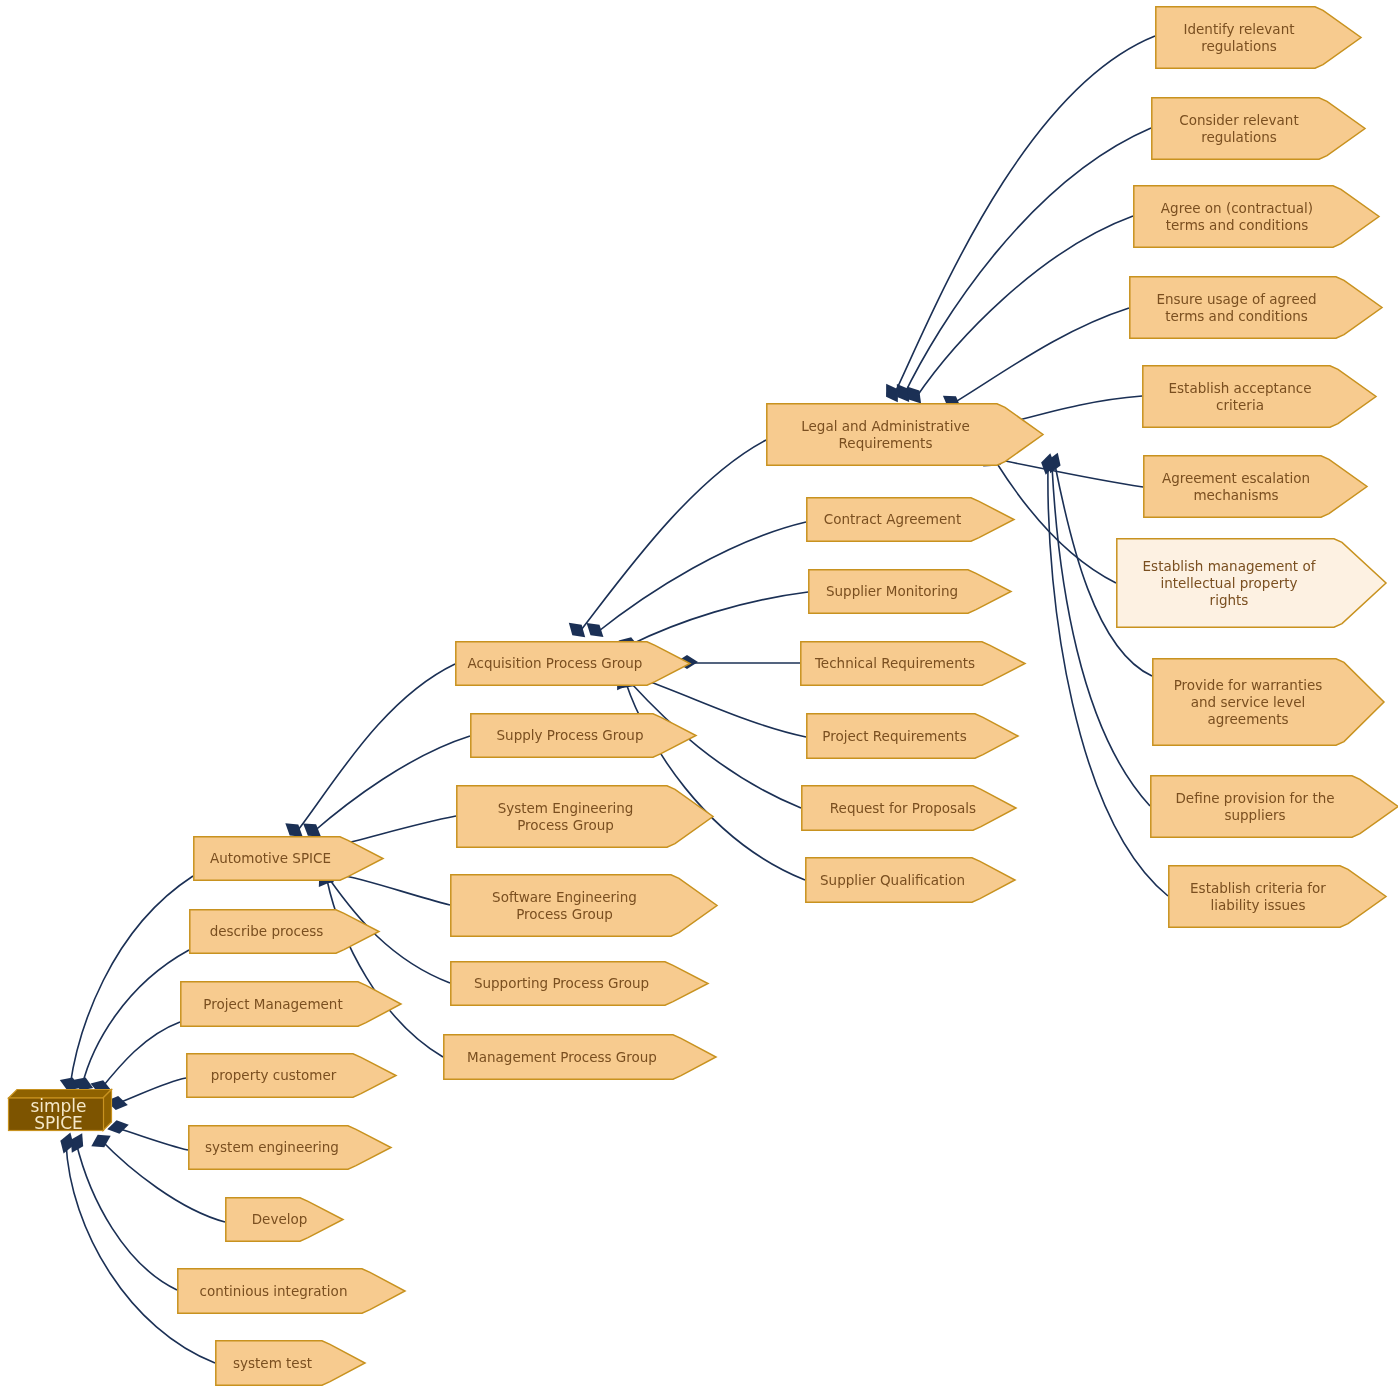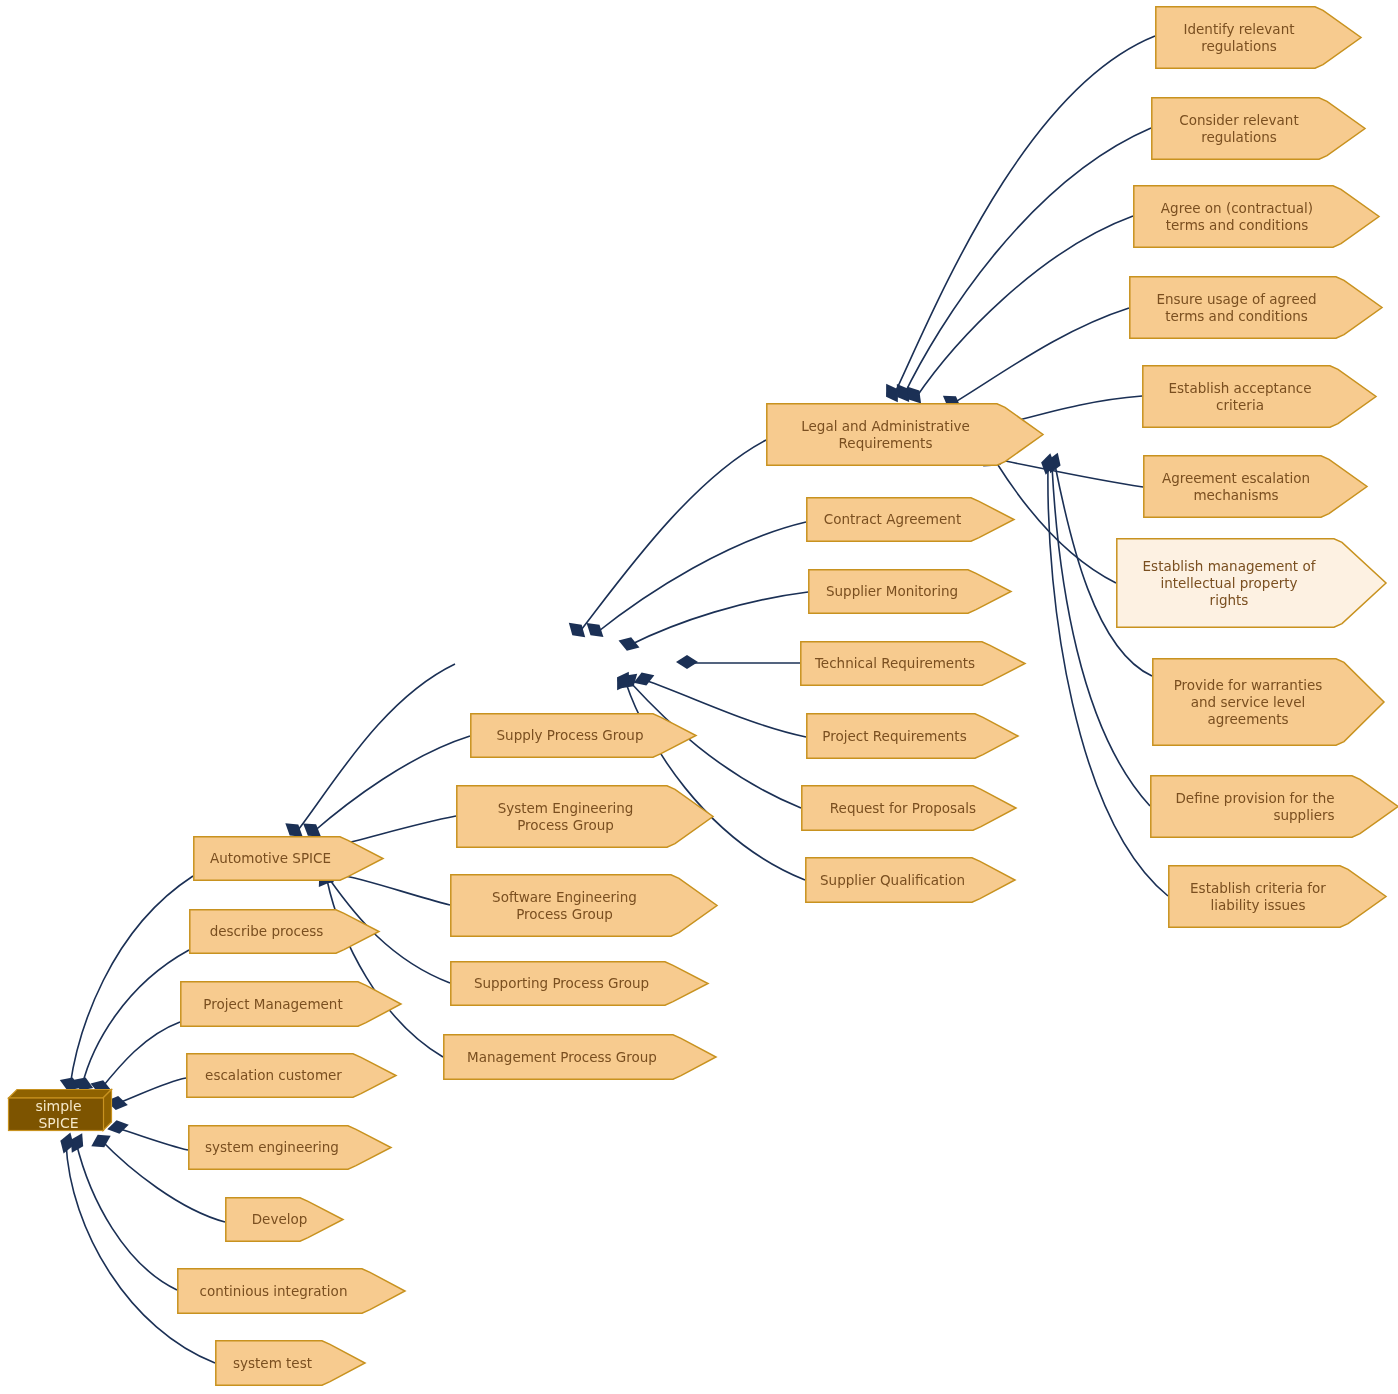--- a/index.html
+++ b/index.html
@@ -54,21 +54,21 @@
     line-height: 17px;
     white-space: pre-line;
     padding: 0 6px;
     box-sizing: border-box;
     -webkit-font-smoothing: antialiased;
   }
   .node.root .label {
     color: #f5e8c8;
     justify-content: flex-start;
     padding-left: 12px;
-    font-size: 14px;
+    font-size: 17px;
   }
 </style>
 </head>
 <body>
 
 <div id="canvas">
   <svg id="edges" viewBox="0 0 1398 1394" xmlns="http://www.w3.org/2000/svg">
       <path d="M 70,1086 C 78,1030 110,930 193,876" fill="none" stroke="#1B3055" stroke-width="1.6"></path>
       <path d="M 82,1086 C 92,1045 125,985 189,950" fill="none" stroke="#1B3055" stroke-width="1.6"></path>
       <path d="M 100,1090 C 120,1065 145,1035 180,1022" fill="none" stroke="#1B3055" stroke-width="1.6"></path>
@@ -207,21 +207,21 @@
       <div class="node" style="left: 180px; top: 981px; width: 221px; height: 46px;">
         <svg width="223" height="48">
           <path d="M 0.8,0.8 L 178,0.8 L 186,4.4 L 221,23 L 186,41.6 L 178,45.2 L 0.8,45.2 Z" fill="#F7CB8F" stroke="#C8921F" stroke-width="1.5" stroke-linejoin="miter"></path>
         </svg>
         <div class="label" style="width: 186px; height: 46px;">Project Management</div>
       </div>
       <div class="node" style="left: 186px; top: 1053px; width: 210px; height: 45px;">
         <svg width="212" height="47">
           <path d="M 0.8,0.8 L 167,0.8 L 175,4.4 L 210,22.5 L 175,40.6 L 167,44.2 L 0.8,44.2 Z" fill="#F7CB8F" stroke="#C8921F" stroke-width="1.5" stroke-linejoin="miter"></path>
         </svg>
-        <div class="label" style="width: 175px; height: 45px;">escalation customer</div>
+        <div class="label" style="width: 175px; height: 45px;">property customer</div>
       </div>
       <div class="node" style="left: 188px; top: 1125px; width: 203px; height: 45px;">
         <svg width="205" height="47">
           <path d="M 0.8,0.8 L 160,0.8 L 168,4.4 L 203,22.5 L 168,40.6 L 160,44.2 L 0.8,44.2 Z" fill="#F7CB8F" stroke="#C8921F" stroke-width="1.5" stroke-linejoin="miter"></path>
         </svg>
         <div class="label" style="width: 168px; height: 45px;">system engineering</div>
       </div>
       <div class="node" style="left: 225px; top: 1197px; width: 118px; height: 45px;">
         <svg width="120" height="47">
           <path d="M 0.8,0.8 L 75,0.8 L 83,4.4 L 118,22.5 L 83,40.6 L 75,44.2 L 0.8,44.2 Z" fill="#F7CB8F" stroke="#C8921F" stroke-width="1.5" stroke-linejoin="miter"></path>
@@ -233,20 +233,26 @@
           <path d="M 0.8,0.8 L 185,0.8 L 193,4.4 L 228,23 L 193,41.6 L 185,45.2 L 0.8,45.2 Z" fill="#F7CB8F" stroke="#C8921F" stroke-width="1.5" stroke-linejoin="miter"></path>
         </svg>
         <div class="label" style="width: 193px; height: 46px;">continious integration</div>
       </div>
       <div class="node" style="left: 215px; top: 1340px; width: 150px; height: 46px;">
         <svg width="152" height="48">
           <path d="M 0.8,0.8 L 107,0.8 L 115,4.4 L 150,23 L 115,41.6 L 107,45.2 L 0.8,45.2 Z" fill="#F7CB8F" stroke="#C8921F" stroke-width="1.5" stroke-linejoin="miter"></path>
         </svg>
         <div class="label" style="width: 115px; height: 46px;">system test</div>
       </div>
+      <div class="node" style="left: 455px; top: 641px; width: 235px; height: 45px;">
+        <svg width="237" height="47">
+          <path d="M 0.8,0.8 L 192,0.8 L 200,4.4 L 235,22.5 L 200,40.6 L 192,44.2 L 0.8,44.2 Z" fill="#F7CB8F" stroke="#C8921F" stroke-width="1.5" stroke-linejoin="miter"></path>
+        </svg>
+        <div class="label" style="width: 200px; height: 45px;">Acquisition Process Group</div>
+      </div>
       <div class="node" style="left: 470px; top: 713px; width: 226px; height: 45px;">
         <svg width="228" height="47">
           <path d="M 0.8,0.8 L 183,0.8 L 191,4.4 L 226,22.5 L 191,40.6 L 183,44.2 L 0.8,44.2 Z" fill="#F7CB8F" stroke="#C8921F" stroke-width="1.5" stroke-linejoin="miter"></path>
         </svg>
         <div class="label" style="width: 191px; height: 45px; padding-left: 15px;">Supply Process Group</div>
       </div>
       <div class="node" style="left: 456px; top: 785px; width: 257px; height: 63px;">
         <svg width="259" height="65">
           <path d="M 0.8,0.8 L 211,0.8 L 219,4.4 L 257,31.5 L 219,58.6 L 211,62.2 L 0.8,62.2 Z" fill="#F7CB8F" stroke="#C8921F" stroke-width="1.5" stroke-linejoin="miter"></path>
         </svg>
@@ -370,21 +376,21 @@
           <path d="M 0.8,0.8 L 184,0.8 L 192,4.4 L 232,44 L 192,83.6 L 184,87.2 L 0.8,87.2 Z" fill="#F7CB8F" stroke="#C8921F" stroke-width="1.5" stroke-linejoin="miter"></path>
         </svg>
         <div class="label" style="width: 192px; height: 88px;">Provide for warranties
 and service level
 agreements</div>
       </div>
       <div class="node" style="left: 1150px; top: 775px; width: 248px; height: 63px;">
         <svg width="250" height="65">
           <path d="M 0.8,0.8 L 202,0.8 L 210,4.4 L 248,31.5 L 210,58.6 L 202,62.2 L 0.8,62.2 Z" fill="#F7CB8F" stroke="#C8921F" stroke-width="1.5" stroke-linejoin="miter"></path>
         </svg>
-        <div class="label" style="width: 210px; height: 63px; text-align: right;">Define provision for the
+        <div class="label" style="width: 210px; height: 63px;">Define provision for the
 suppliers</div>
       </div>
       <div class="node" style="left: 1168px; top: 865px; width: 218px; height: 78px;">
         <svg width="220" height="65">
           <path d="M 0.8,0.8 L 172,0.8 L 180,4.4 L 218,31.5 L 180,58.6 L 172,62.2 L 0.8,62.2 Z" fill="#F7CB8F" stroke="#C8921F" stroke-width="1.5" stroke-linejoin="miter"></path>
         </svg>
         <div class="label" style="width: 180px; height: 63px;">Establish criteria for
 liability issues</div>
       </div>
       <div class="node root" style="left: 8px; top: 1089px; width: 104px; height: 42px;">

